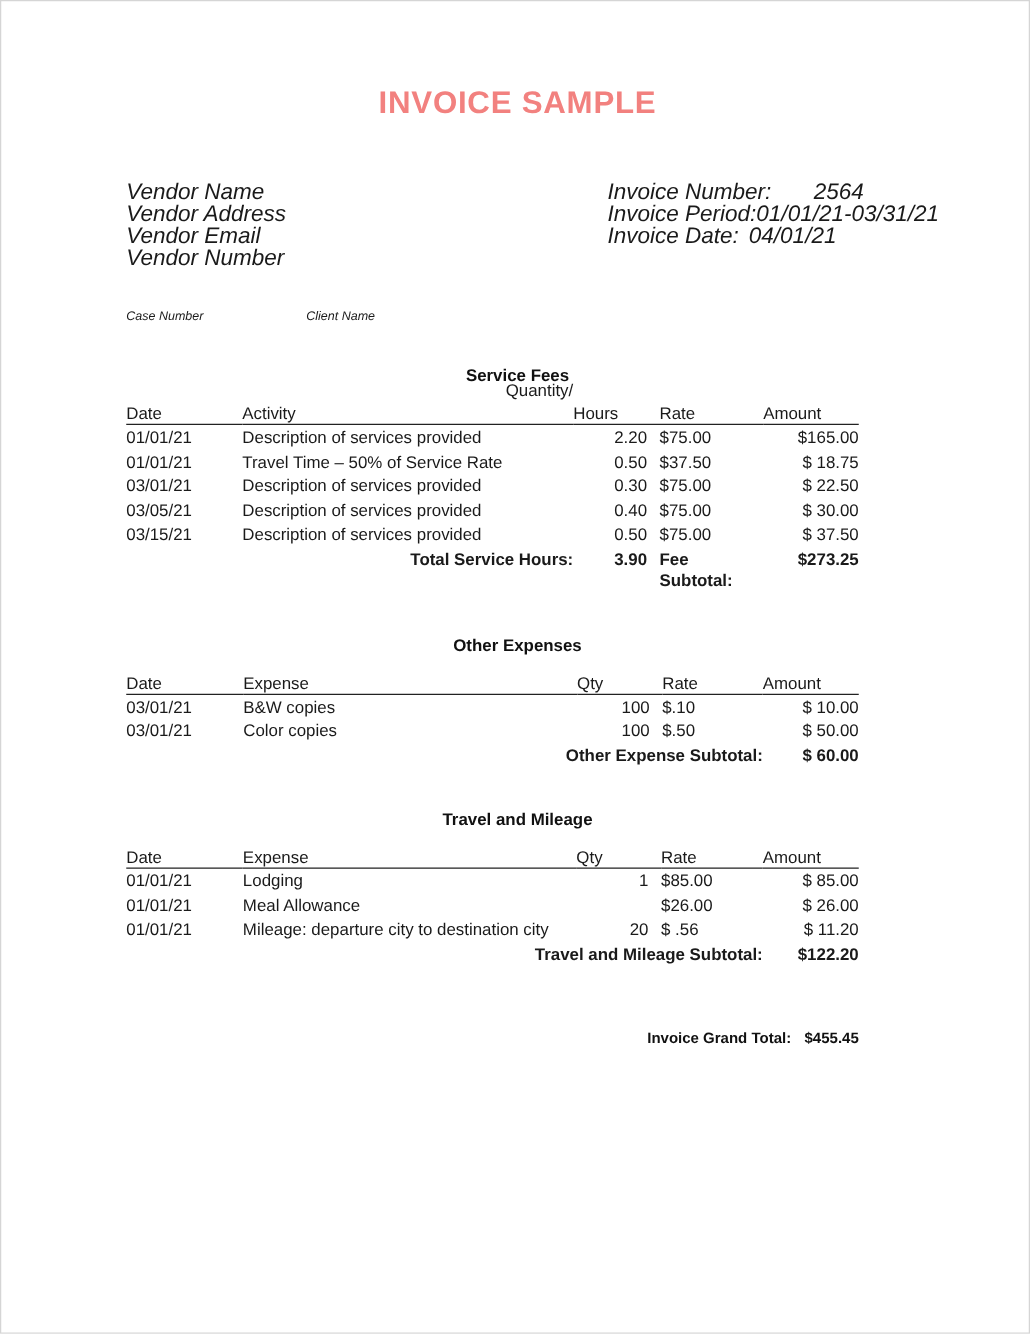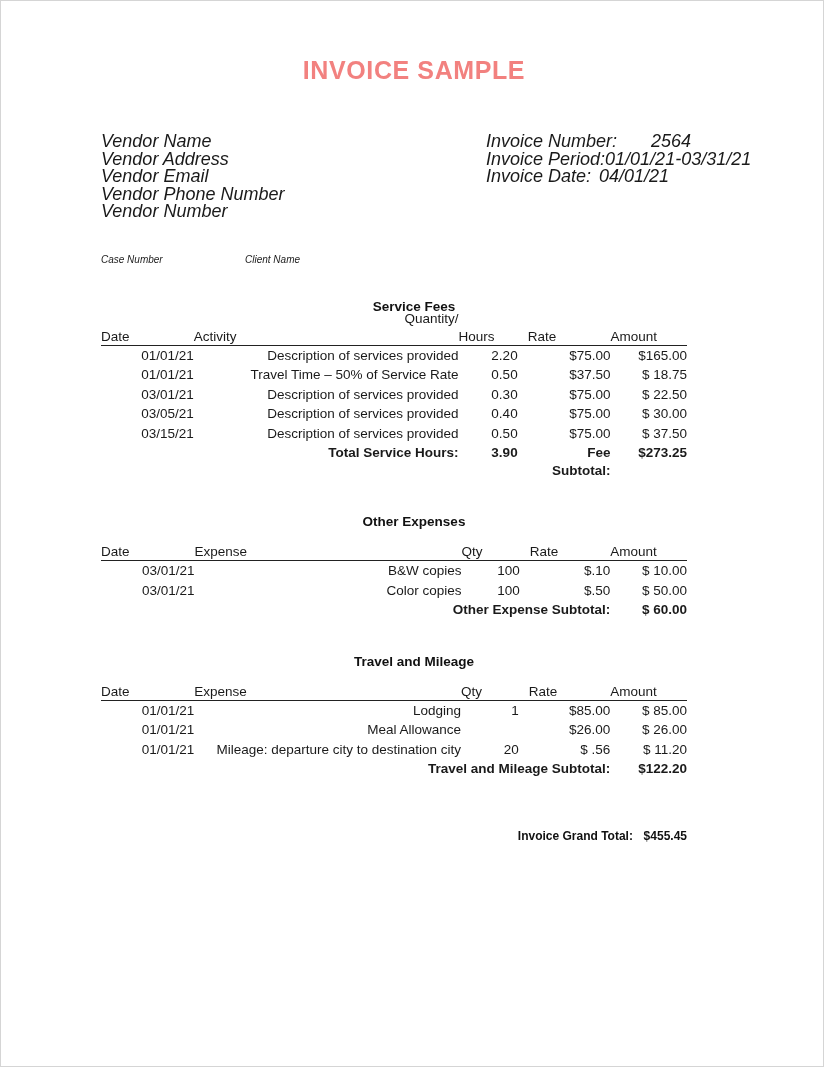--- a/index.html
+++ b/index.html
@@ -15,21 +15,21 @@
     height: 1067px;
     background: #ffffff;
     position: relative;
     box-sizing: border-box;
     border: 1px solid #d5d5d5;
     overflow: hidden;
   }
   .sheet {
     position: absolute;
     left: 100px;
-    top: 0;
+    top: 12px;
     width: 626px;
   }
   .title {
     text-align: center;
     color: #f2817f;
     font-size: 25px;
     font-weight: bold;
     letter-spacing: 0.6px;
     margin-top: 55px;
   }
@@ -84,21 +84,20 @@
     font-weight: normal;
     text-align: left;
     border-bottom: 1px solid #222;
     padding: 0 0 1px 0;
     vertical-align: bottom;
   }
   table.tbl td {
     padding: 1px 0;
     vertical-align: top;
     line-height: 17.5px;
-    text-align: right;
   }
   .pad-top td { padding-top: 9px; }
   .col-date { width: 98px; }
   .col-desc { width: 290px; }
   .col-qty { width: 62px; text-align: right; padding-right: 10px !important;}
   .col-rate { width: 86px; }
   .col-amt { width: 80px; text-align: right; }
   .qty-head-2 {
     text-align: center;
     width: 290px;
@@ -139,21 +138,20 @@
 <div class="page">
   <div class="sheet">
 
     <div class="title">INVOICE SAMPLE</div>
 
     <div class="parties">
       <div class="vendor-col">
         <div>Vendor Name</div>
         <div>Vendor Address</div>
         <div>Vendor Email</div>
-        <div>Vendor Phone Number</div>
         <div>Vendor Number</div>
       </div>
       <div class="invoice-col">
         <div class="inv-row">
           <span class="inv-label">Invoice Number:</span>
           <span style="display:inline-block;width:34px;"></span>
           <span class="inv-value">2564</span>
         </div>
         <div class="inv-row">
           <span class="inv-label">Invoice Period:</span>

